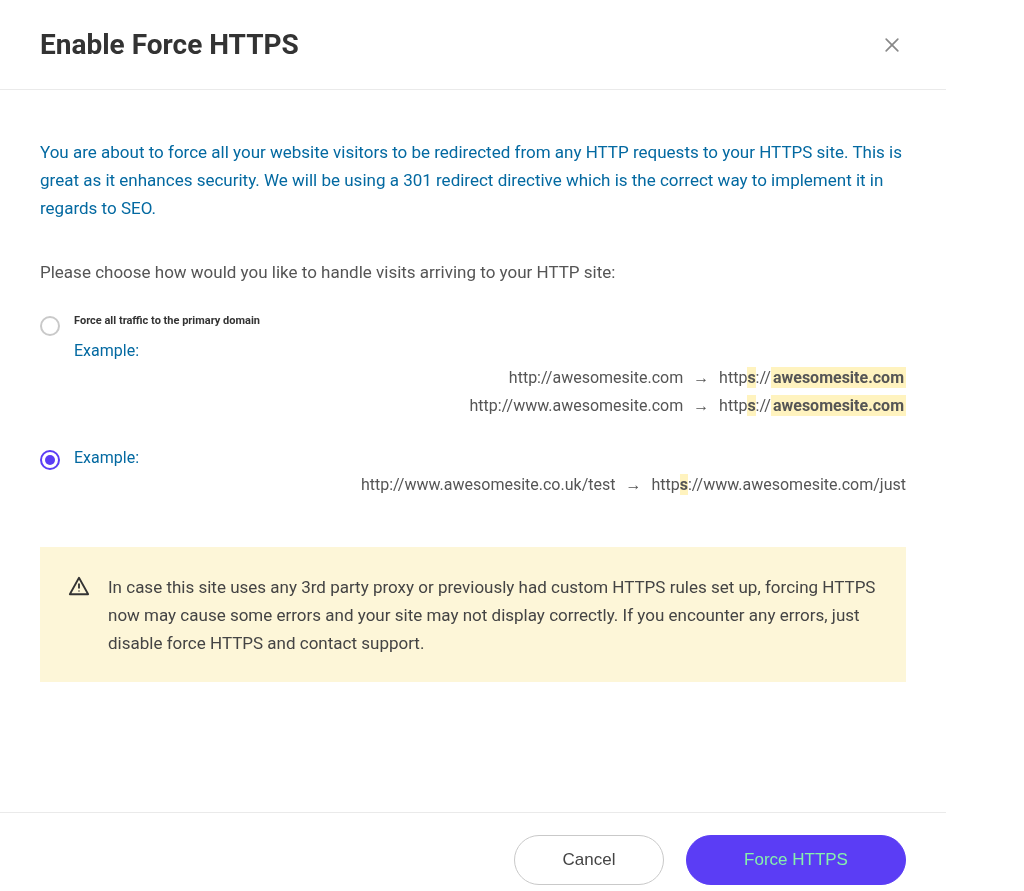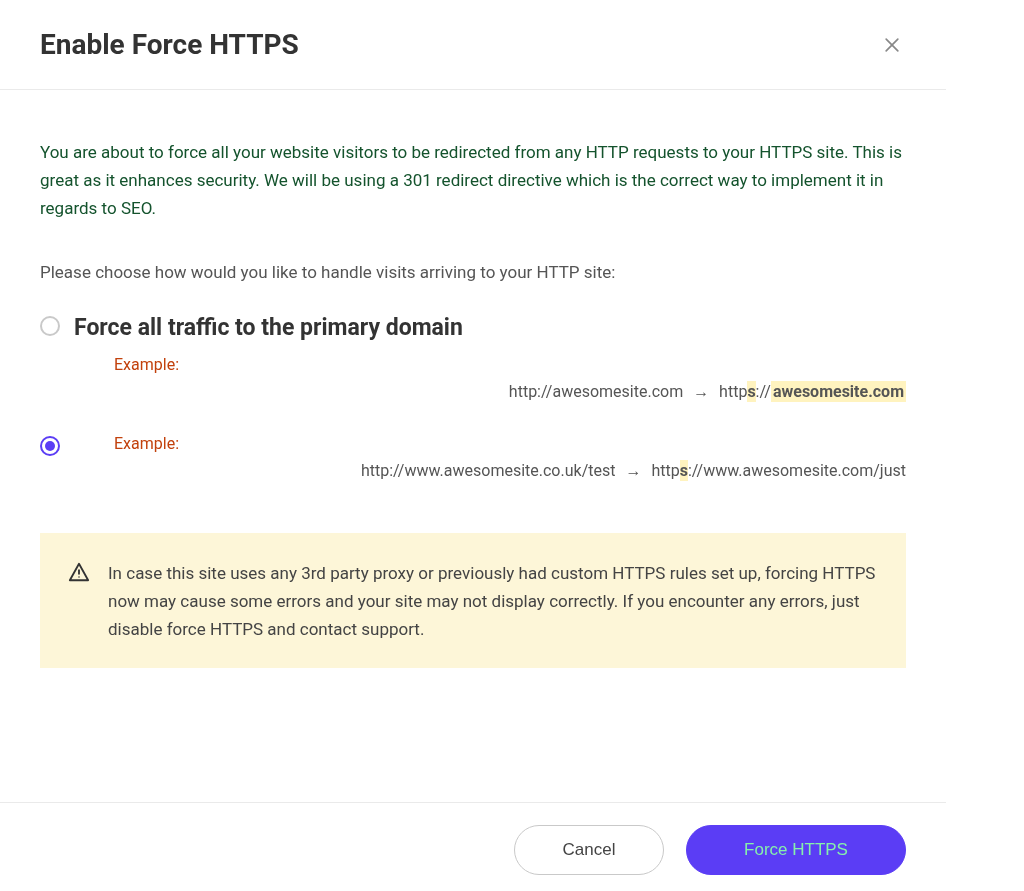--- a/index.html
+++ b/index.html
@@ -7,50 +7,50 @@
   .modal { width: 946px; height: 891px; display: flex; flex-direction: column; border-radius: 18px; }
   .modal-header {
     display: flex; align-items: center; justify-content: space-between;
     padding: 28px 40px 28px 40px;
     border-bottom: 1px solid #eaeaea;
   }
   .modal-title { font-size: 28px; font-weight: 700; color: #333; }
   .close-btn { background: none; border: none; cursor: pointer; color: #888; padding: 4px; }
   .close-btn svg { width: 20px; height: 20px; display: block; }
   .modal-body { padding: 48px 40px 40px 40px; flex: 1; overflow: auto; }
-  .intro { font-size: 17px; line-height: 1.65; color: #14532d; margin-bottom: 24px; }
+  .intro { font-size: 17px; line-height: 1.65; color: #0369a1; margin-bottom: 24px; }
   .prompt { font-size: 17px; line-height: 1.65; color: #555; margin-bottom: 28px; margin-top: 36px; }
   .options { display: flex; flex-direction: column; gap: 28px; margin-bottom: 48px; }
   .option { display: flex; align-items: flex-start; gap: 14px; }
   .radio {
     flex: 0 0 auto; width: 20px; height: 20px; border-radius: 50%;
     border: 2px solid #c9c9c9; margin-top: 2px; cursor: pointer;
     display: flex; align-items: center; justify-content: center;
     background: #fff;
   }
   .radio.selected { border-color: #5b3df5; }
   .radio.selected::after {
     content: ""; width: 10px; height: 10px; border-radius: 50%; background: #5b3df5;
   }
   .option-body { flex: 1; }
-  .option-label { font-size: 23px; font-weight: 700; color: #333; margin-bottom: 14px; cursor: pointer; }
-  .example-label { font-size: 16px; color: #c2410c; margin-bottom: 4px; margin-left: 40px; }
+  .option-label { font-size: 11px; font-weight: 700; color: #333; margin-bottom: 14px; cursor: pointer; }
+  .example-label { font-size: 16px; color: #0369a1; margin-bottom: 4px; }
   .example-line { font-size: 16px; color: #555; line-height: 1.75; white-space: nowrap; text-align: right; }
   .hl-s { background: #fff3bf; font-weight: 700; padding: 1px 0; }
   .hl-domain { background: #fff3bf; font-weight: 700; padding: 1px 2px; }
   .arrow { display: inline-block; padding: 0 6px; color: #555; }
   .warning-box {
     display: flex; align-items: flex-start; gap: 18px;
     background: #fdf6d8; padding: 26px 28px 25px 28px;
   }
   .warning-box svg { width: 22px; height: 22px; flex: 0 0 auto; margin-top: 2px; }
   .warning-text { font-size: 17px; line-height: 1.65; color: #444; }
   .modal-footer {
     border-top: 1px solid #eaeaea;
-    padding: 22px 40px 16px 40px;
+    padding: 22px 40px 6px 40px;
     display: flex; justify-content: flex-end; gap: 22px;
   }
   .btn {
     font-size: 17px; font-weight: 500; border-radius: 999px;
     padding: 14px 36px; cursor: pointer; border: 1px solid transparent;
     min-width: 150px; text-align: center;
   }
   .btn-secondary { background: #fff; color: #444; border-color: #c9c9c9; }
   .btn-primary { background: #5b3df5; color: #86efac; border-color: #5b3df5; min-width: 220px; font-weight: 400; }
 </style>
@@ -80,20 +80,25 @@
       <div class="option">
         <div class="radio"></div>
         <div class="option-body">
           <div class="option-label">Force all traffic to the primary domain</div>
           <div class="example-label">Example:</div>
           <div class="example-line">
             <span>http://awesomesite.com</span>
             <span class="arrow">→</span>
             <span>http</span><span class="hl-s">s</span><span>://</span><span class="hl-domain">awesomesite.com</span>
           </div>
+          <div class="example-line">
+            <span>http://www.awesomesite.com</span>
+            <span class="arrow">→</span>
+            <span>http</span><span class="hl-s">s</span><span>://</span><span class="hl-domain">awesomesite.com</span>
+          </div>
         </div>
       </div>
 
       <div class="option">
         <div class="radio selected"></div>
         <div class="option-body">
           <div class="example-label">Example:</div>
           <div class="example-line">
             <span>http://www.awesomesite.co.uk/test</span>
             <span class="arrow">→</span>

